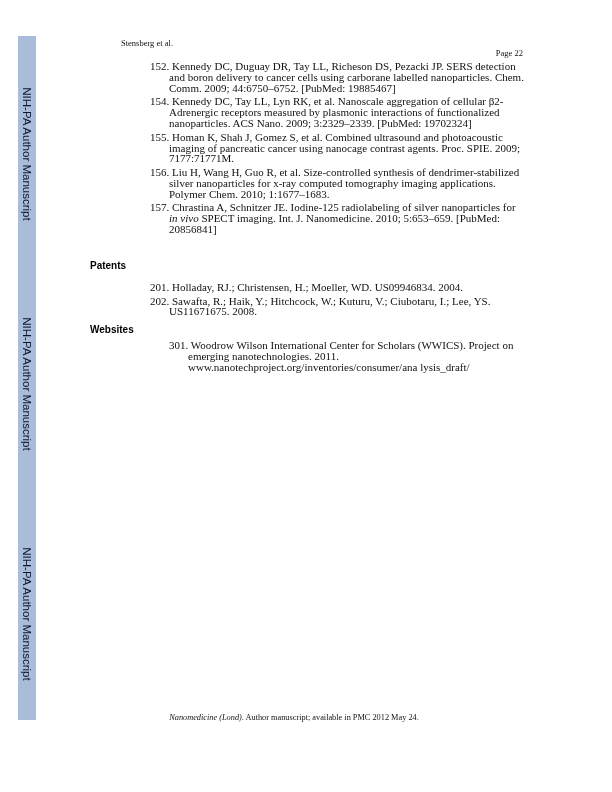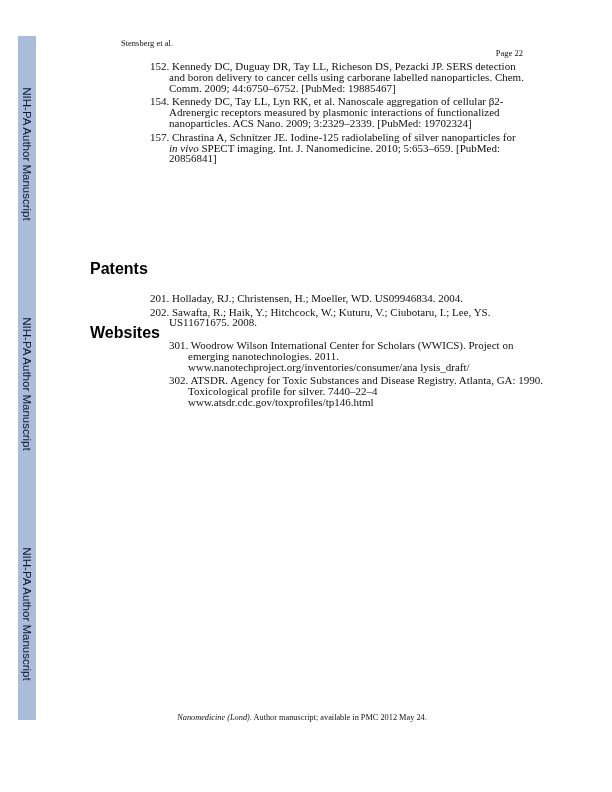--- a/index.html
+++ b/index.html
@@ -8,22 +8,22 @@
   .sidebar { position:absolute; left:18px; top:36px; width:18px; height:684px; background:#a9bcd9; }
   .vlabel { position:absolute; left:0; width:18px; height:220px; }
   .vlabel span { position:absolute; left:50%; top:50%; white-space:nowrap;
                  transform:translate(-50%,-50%) rotate(90deg);
                  font-family:"Liberation Sans", "DejaVu Sans", sans-serif; font-size:11.5px; color:#0c1633; }
   .hdr-left { position:absolute; left:77px; top:38px; font-size:8.5px;padding-left:44px; }
   .hdr-right { position:absolute; right:89px; top:38px; font-size:8.5px;margin-top:10px; }
   .refs { position:absolute; left:150px; width:375px; font-size:11px; line-height:10.9px; }
   .ref { padding-left:19px; text-indent:-19px; margin-bottom:2.6px; }
   .sec { position:absolute; left:90px; font-family:"Liberation Sans", "DejaVu Sans", sans-serif;
-         font-weight:bold; font-size:16px; color:#000; }
-  .footer { position:absolute; left:8px; width:520px; top:713px; text-align:center; font-size:8.3px; padding-left:34px; }
+         font-weight:bold; font-size:10px; color:#000; }
+  .footer { position:absolute; left:0; width:520px; top:713px; text-align:center; font-size:8.3px; padding-left:34px; }
   .footer i { font-style:italic; }
 </style>
 </head>
 <body>
 
 <div class="sidebar">
   <div class="vlabel" style="top:8px;">
       <span>NIH-PA Author Manuscript</span>
     </div>
   <div class="vlabel" style="top:238px;">
@@ -33,30 +33,31 @@
       <span>NIH-PA Author Manuscript</span>
     </div>
 </div>
 
 <div class="hdr-left">Stensberg et al.</div>
 <div class="hdr-right">Page 22</div>
 
 <div class="refs" style="top:61px;">
   <div class="ref"><span>152.</span> <span>Kennedy DC, Duguay DR, Tay LL, Richeson DS, Pezacki JP. SERS detection and boron delivery to cancer cells using carborane labelled nanoparticles. Chem. Comm. 2009; 44:6750–6752. [PubMed: 19885467]</span></div>
   <div class="ref"><span>154.</span> <span>Kennedy DC, Tay LL, Lyn RK, et al. Nanoscale aggregation of cellular β2-Adrenergic receptors measured by plasmonic interactions of functionalized nanoparticles. ACS Nano. 2009; 3:2329–2339. [PubMed: 19702324]</span></div>
+  <div class="ref"><span>155.</span> <span>Homan K, Shah J, Gomez S, et al. Combined ultrasound and photoacoustic imaging of pancreatic cancer using nanocage contrast agents. Proc. SPIE. 2009; 7177:71771M.</span></div>
+  <div class="ref"><span>156.</span> <span>Liu H, Wang H, Guo R, et al. Size-controlled synthesis of dendrimer-stabilized silver nanoparticles for x-ray computed tomography imaging applications. Polymer Chem. 2010; 1:1677–1683.</span></div>
   <div class="ref"><span>157.</span> <span>Chrastina A, Schnitzer JE. Iodine-125 radiolabeling of silver nanoparticles for </span><i>in vivo</i><span> SPECT imaging. Int. J. Nanomedicine. 2010; 5:653–659. [PubMed: 20856841]</span></div>
 </div>
 
 <div class="sec" style="top:260px;">Patents</div>
-<div class="refs" style="top:293px;">
+<div class="refs" style="top:282px;">
   <div class="ref"><span>201.</span> <span>Holladay, RJ.; Christensen, H.; Moeller, WD. US09946834. 2004.</span></div>
   <div class="ref"><span>202.</span> <span>Sawafta, R.; Haik, Y.; Hitchcock, W.; Kuturu, V.; Ciubotaru, I.; Lee, YS. US11671675. 2008.</span></div>
 </div>
 
 <div class="sec" style="top:324px;">Websites</div>
 <div class="refs" style="top:340px;margin-left:19px;">
   <div class="ref"><span>301.</span> <span>Woodrow Wilson International Center for Scholars (WWICS). Project on emerging nanotechnologies. 2011. www.nanotechproject.org/inventories/consumer/ana lysis_draft/</span></div>
-  <div class="ref"><span>302.</span> <span>ATSDR. Agency for Toxic Substances and Disease Registry. Atlanta, GA: 1990. Toxicological profile for silver. 7440–22–4 www.atsdr.cdc.gov/toxprofiles/tp146.html</span></div>
 </div>
 
 <div class="footer">
   <i>Nanomedicine (Lond)</i><span>. Author manuscript; available in PMC 2012 May 24.</span>
 </div>
 
 </body></html>

